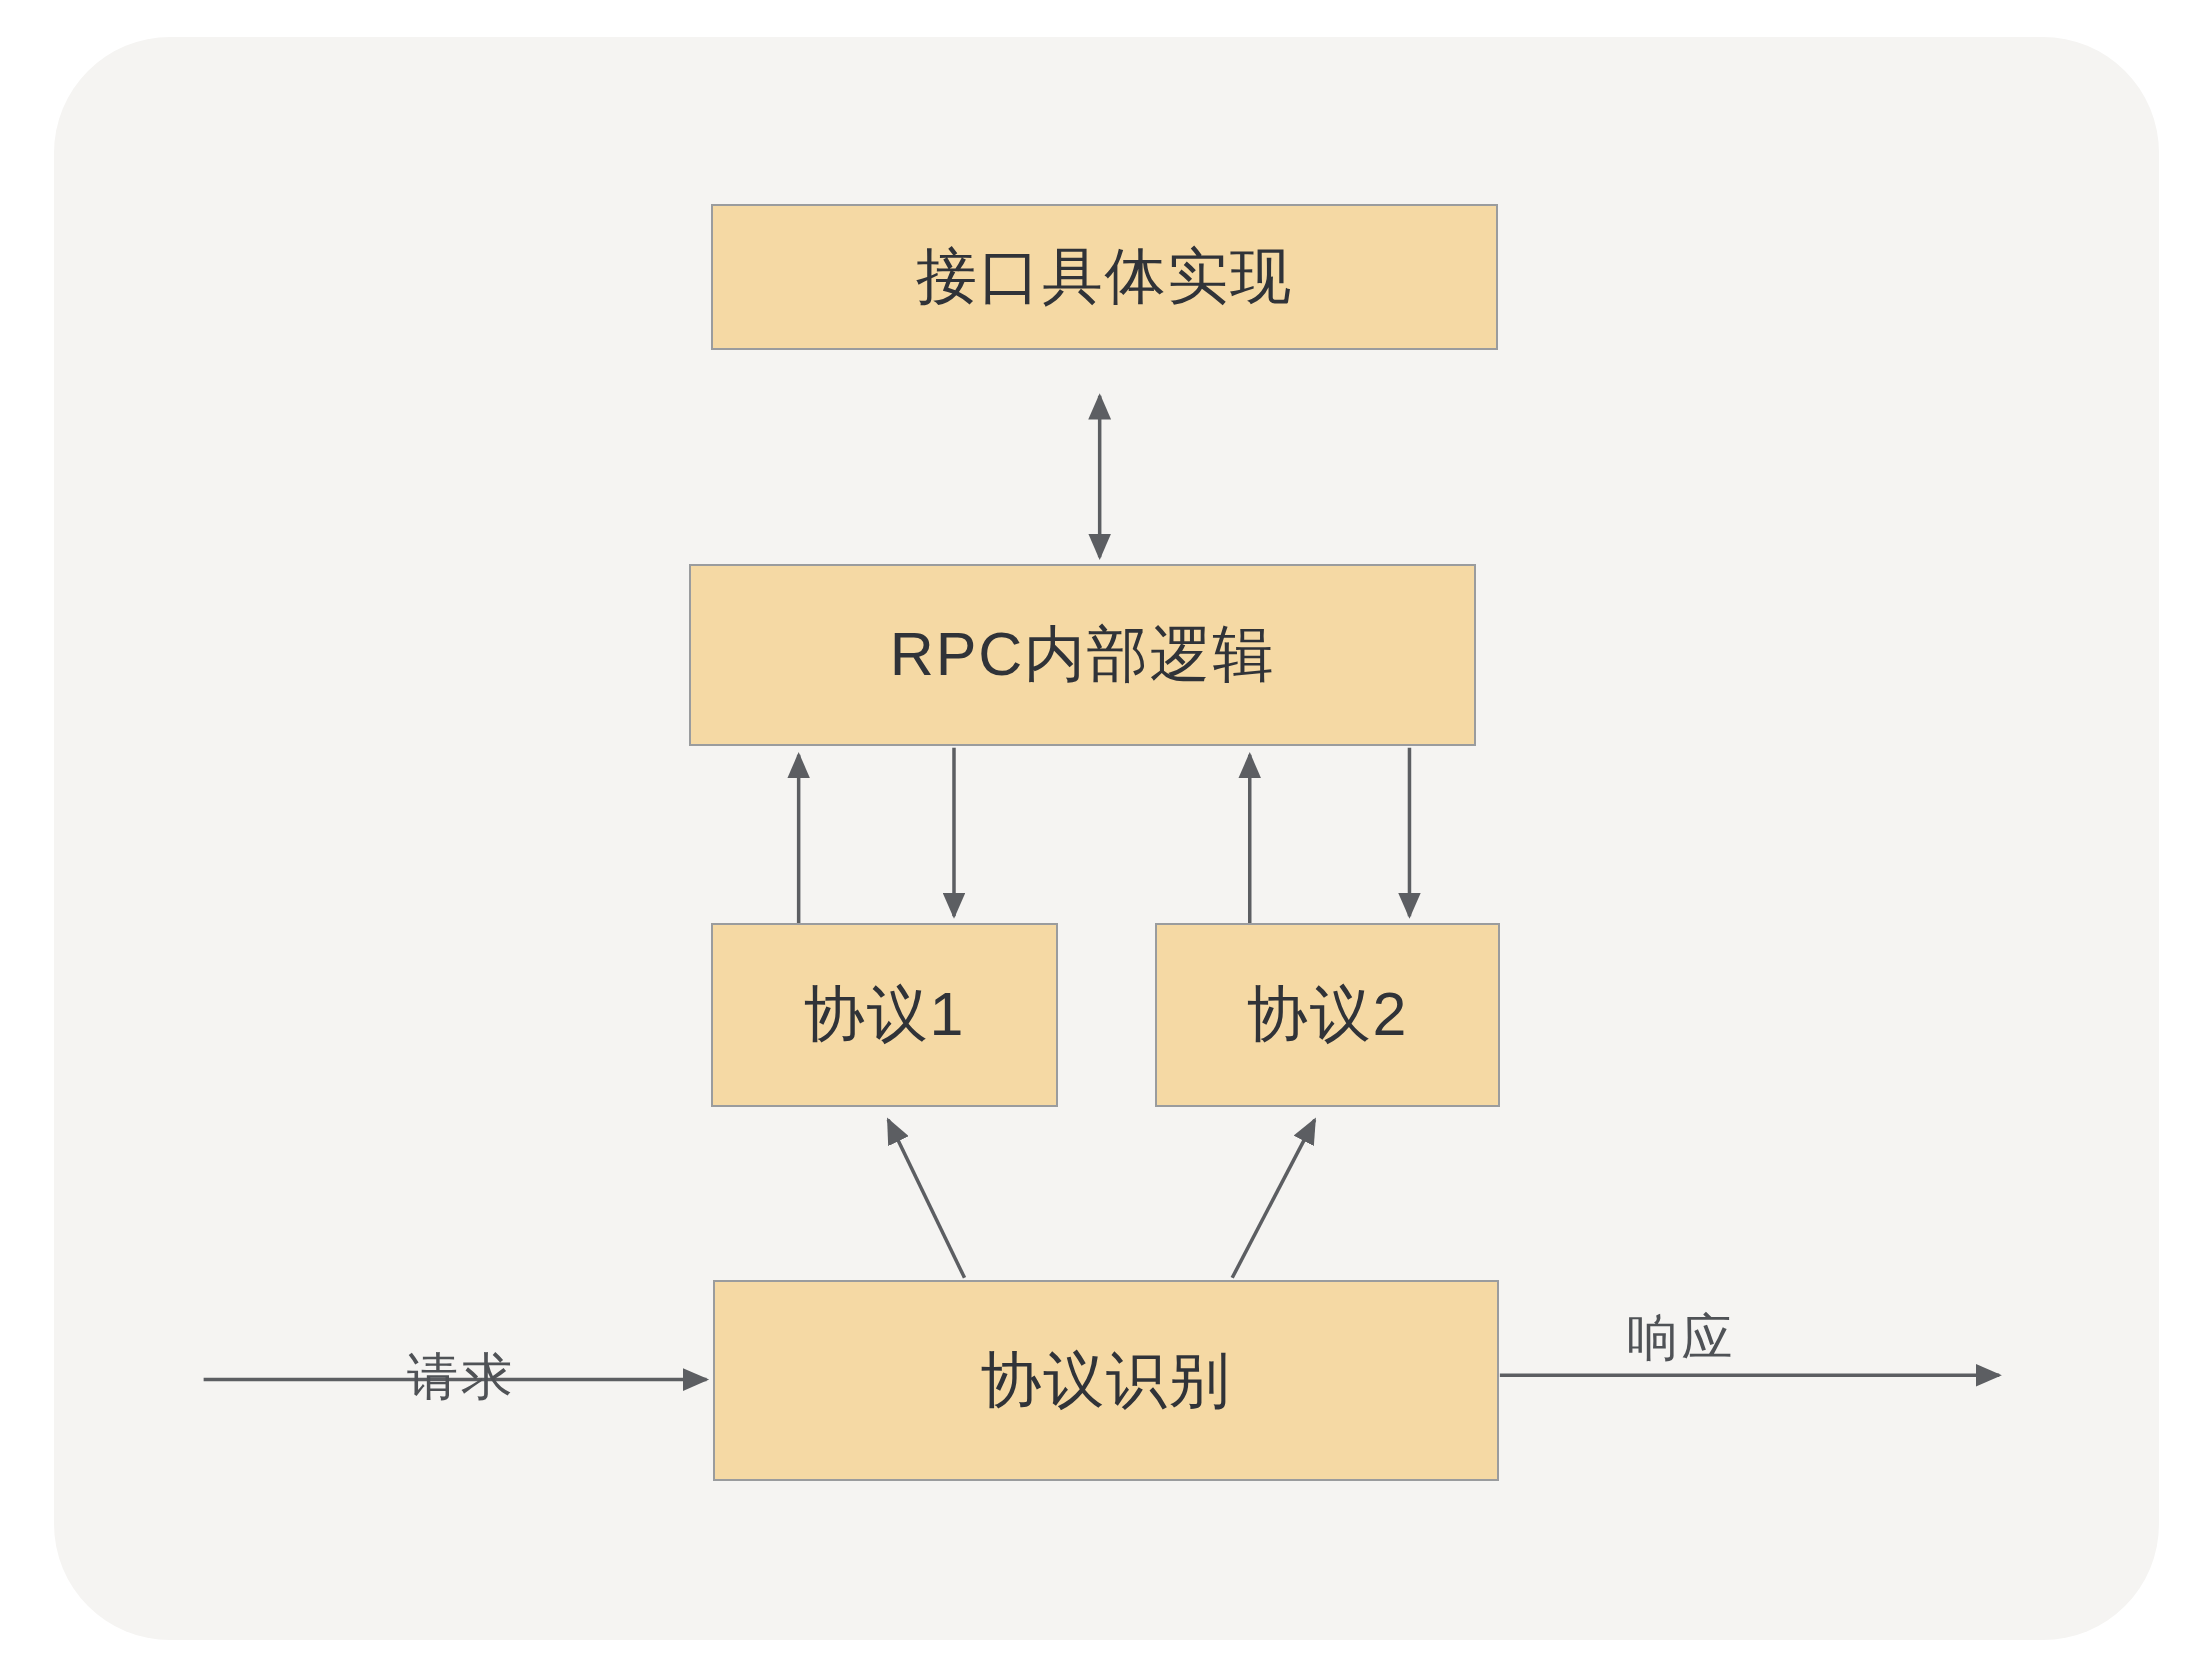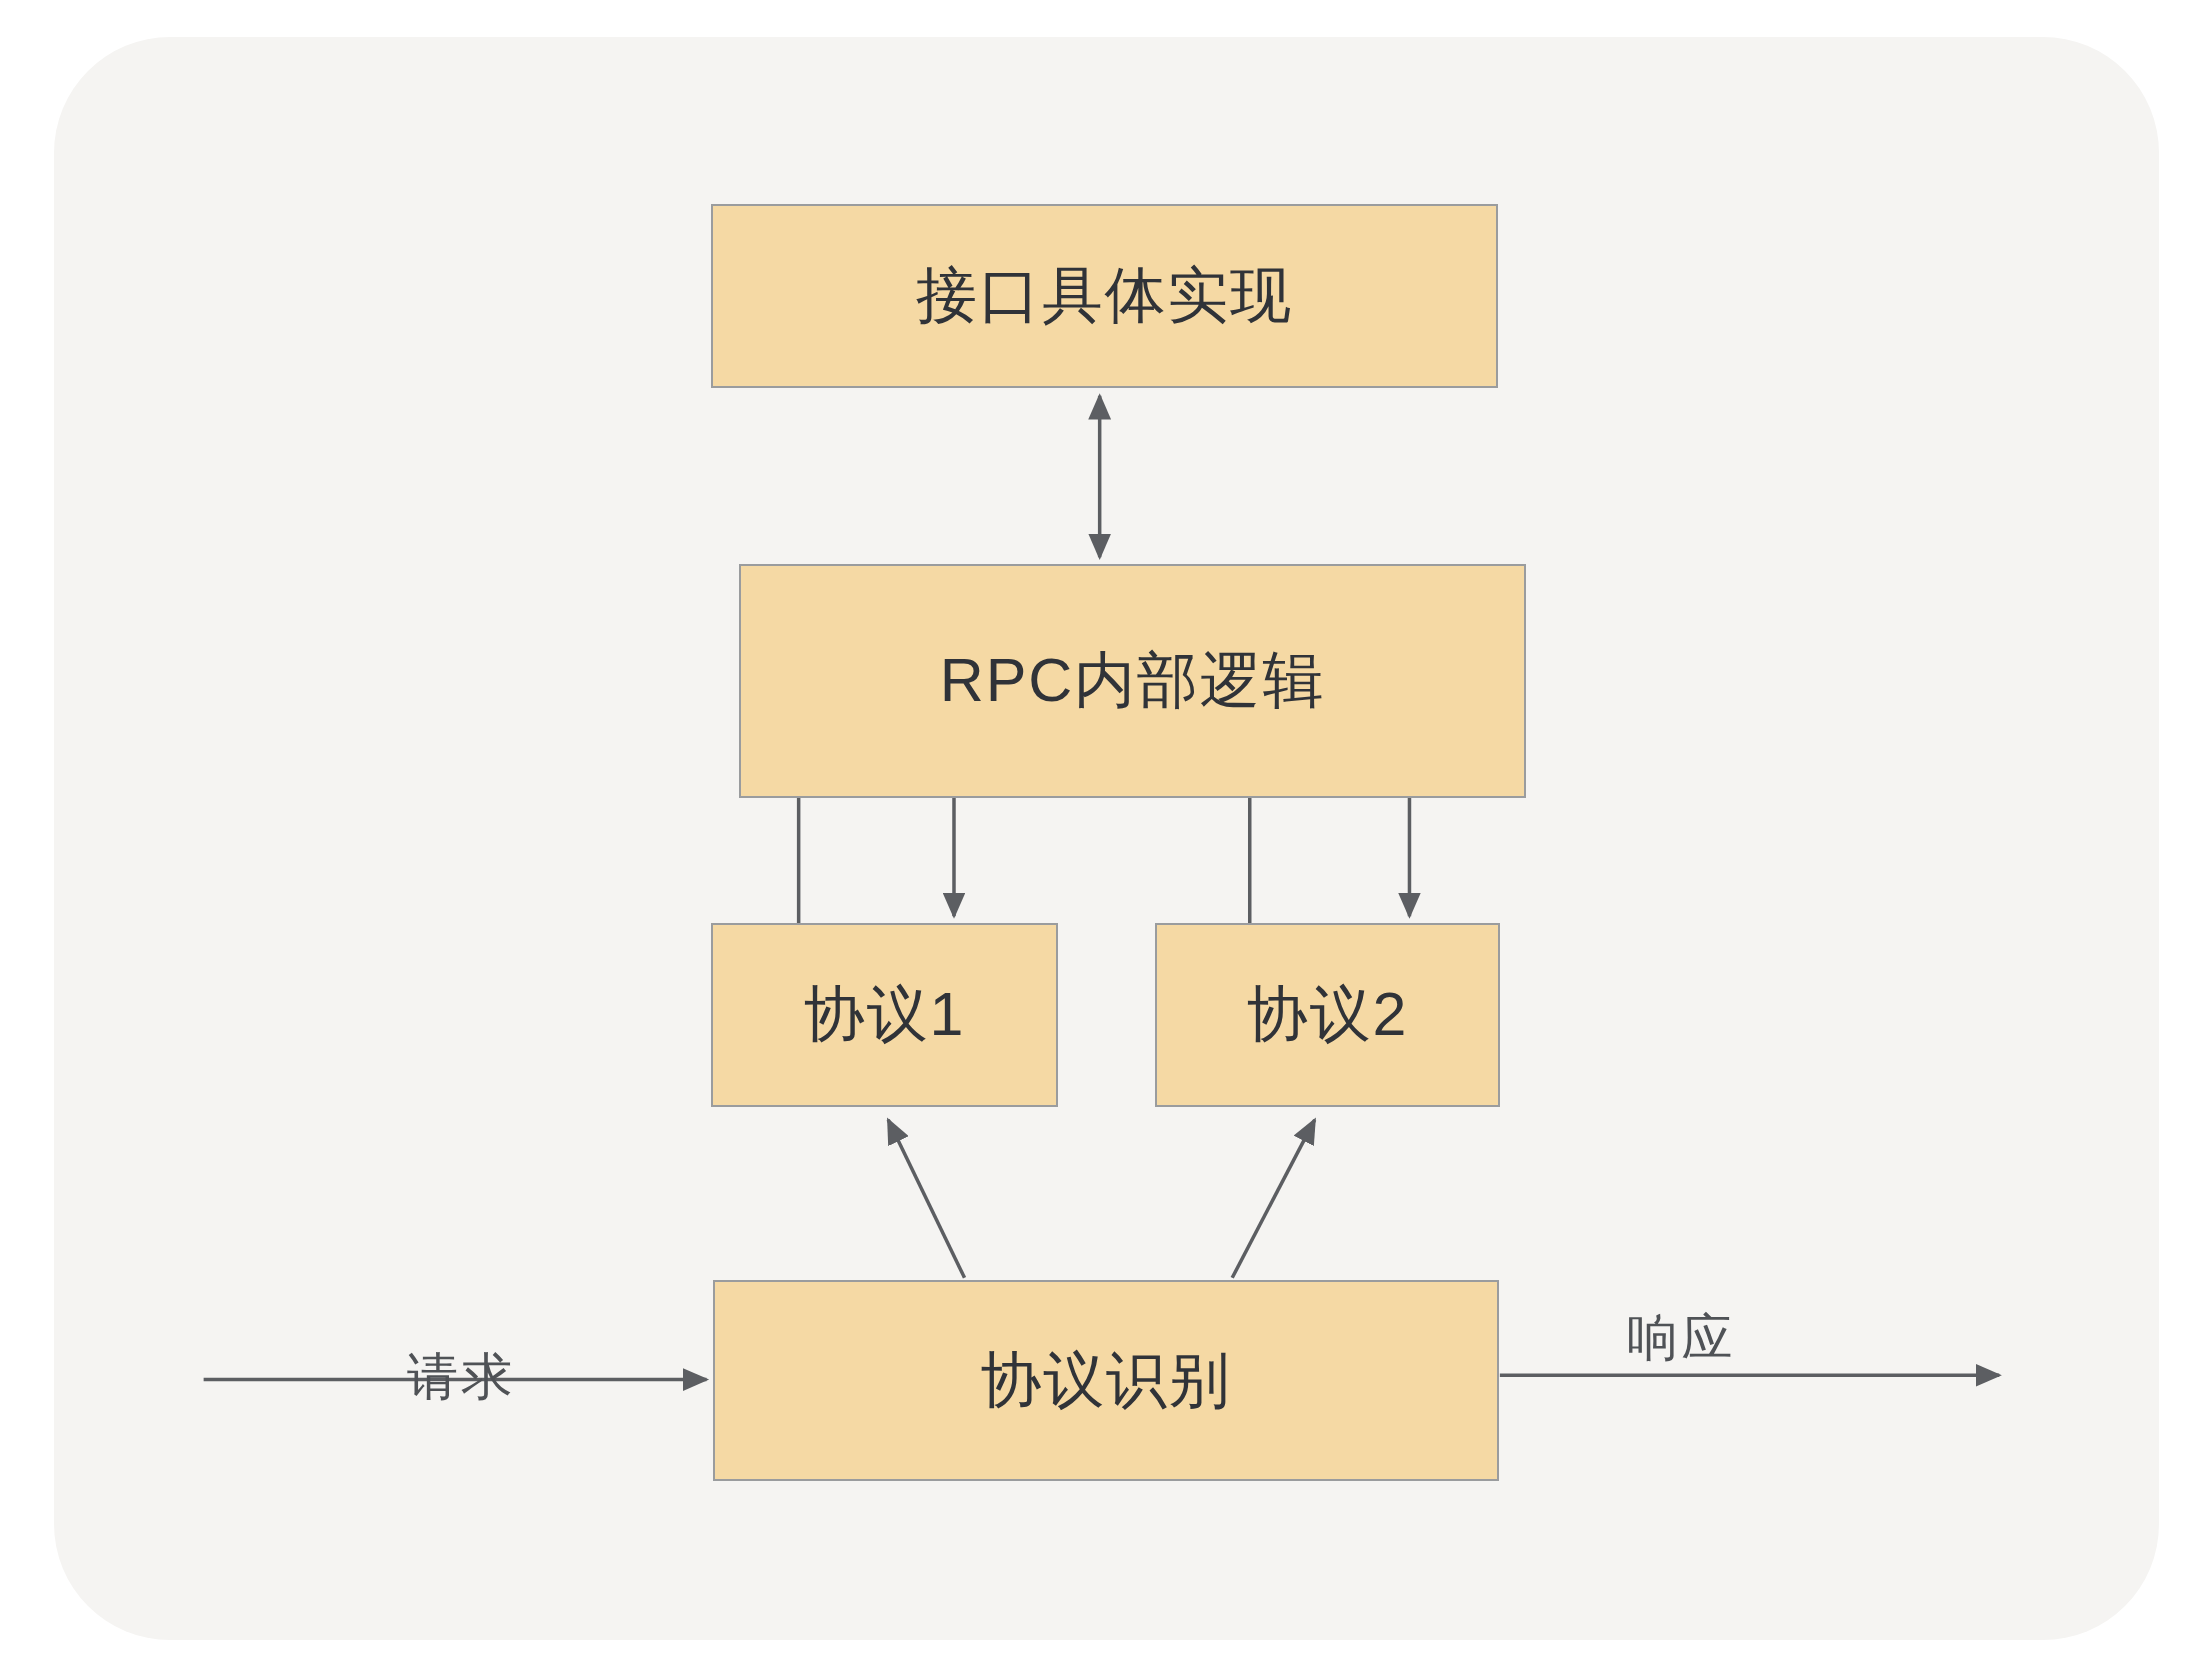--- a/index.html
+++ b/index.html
@@ -45,22 +45,22 @@
     display: flex;
     align-items: center;
     justify-content: center;
     background: var(--node-fill, #F5D9A4);
     border: 2.6px solid var(--node-border, #9A9C9E);
     color: var(--node-text, #303338);
     font-size: 61px;
     letter-spacing: 1.8px;
     white-space: nowrap;
   }
-  #node-interface-impl { left: 711px;  top: 204px;  width: 787px; height: 184px; }
-  #node-rpc-logic      { left: 739px;  top: 564px;  width: 787px; height: 234px; }
+  #node-interface-impl { left: 711px;  top: 204px;  width: 787px; height: 146px; }
+  #node-rpc-logic      { left: 689px;  top: 564px;  width: 787px; height: 182px; }
   #node-protocol1      { left: 711px;  top: 923px; width: 347px; height: 184px; }
   #node-protocol2      { left: 1155px; top: 923px; width: 345px; height: 184px; text-align: right; }
   #node-protocol-detect{ left: 713px;  top: 1280px; width: 786px; height: 201px; }
   .edge-label {
     position: absolute;
     color: var(--label-text, #4F5256);
     font-size: 51px;
     letter-spacing: 3.5px;
     white-space: nowrap;
   }

